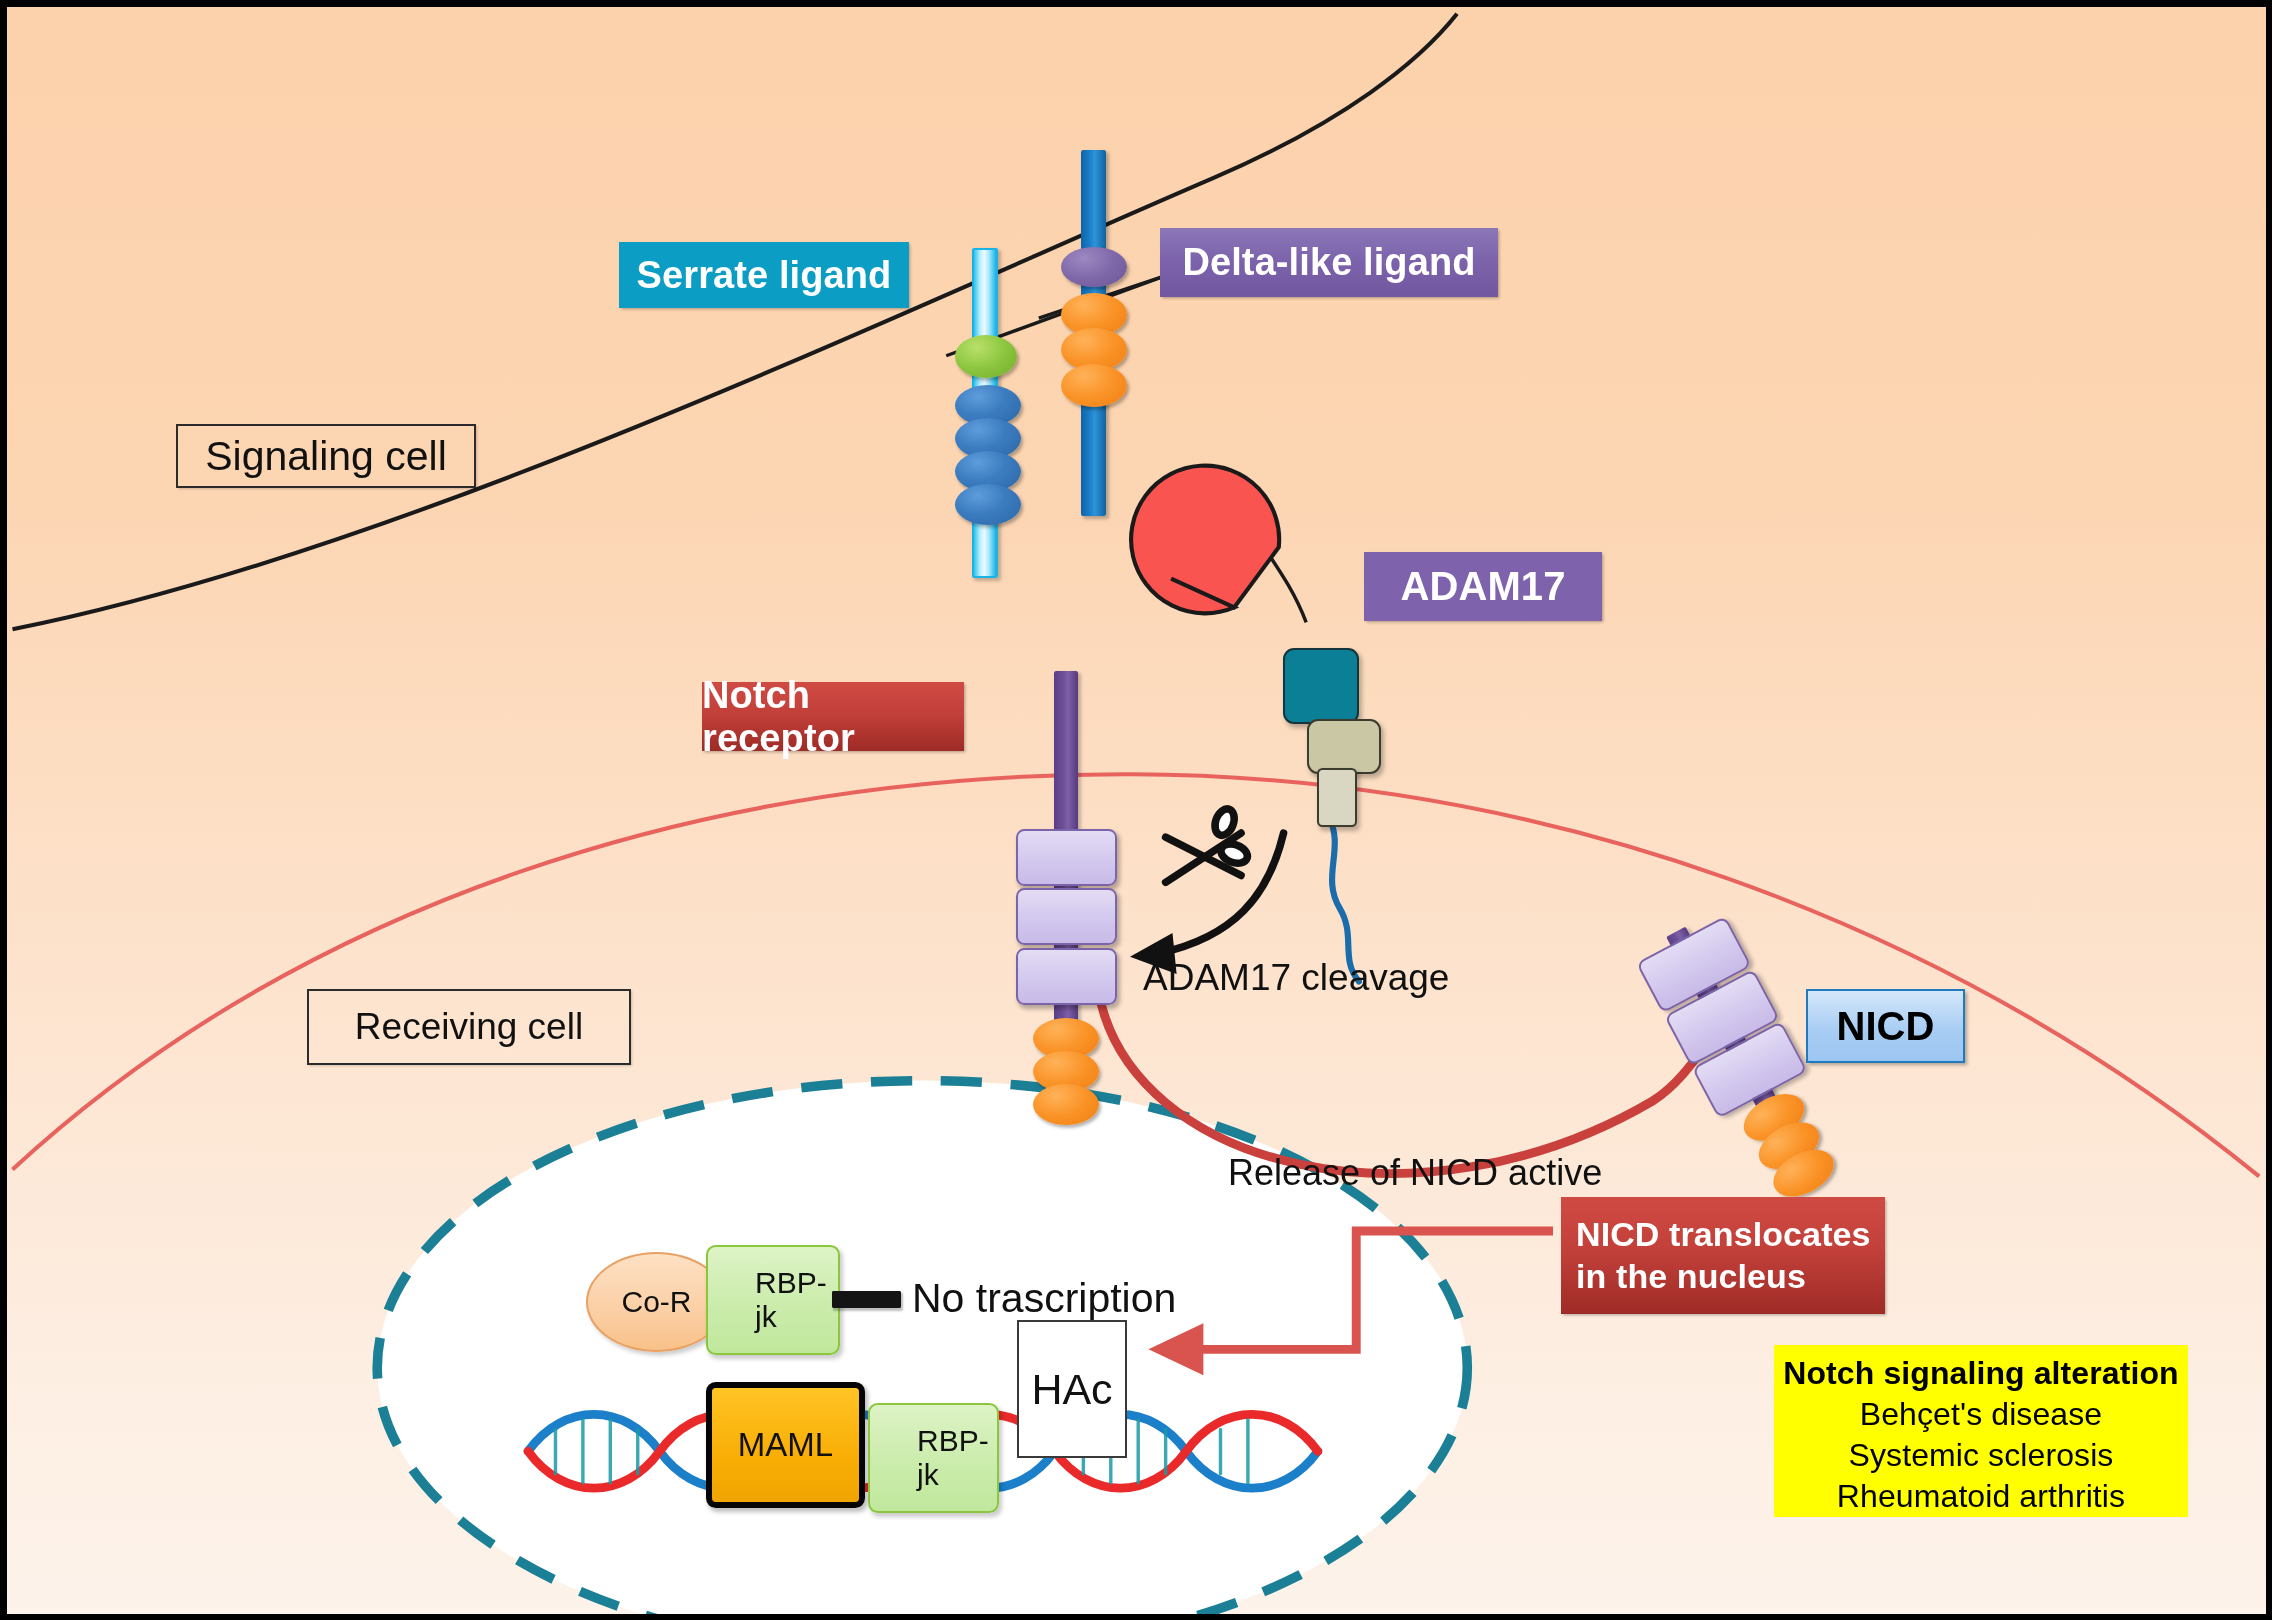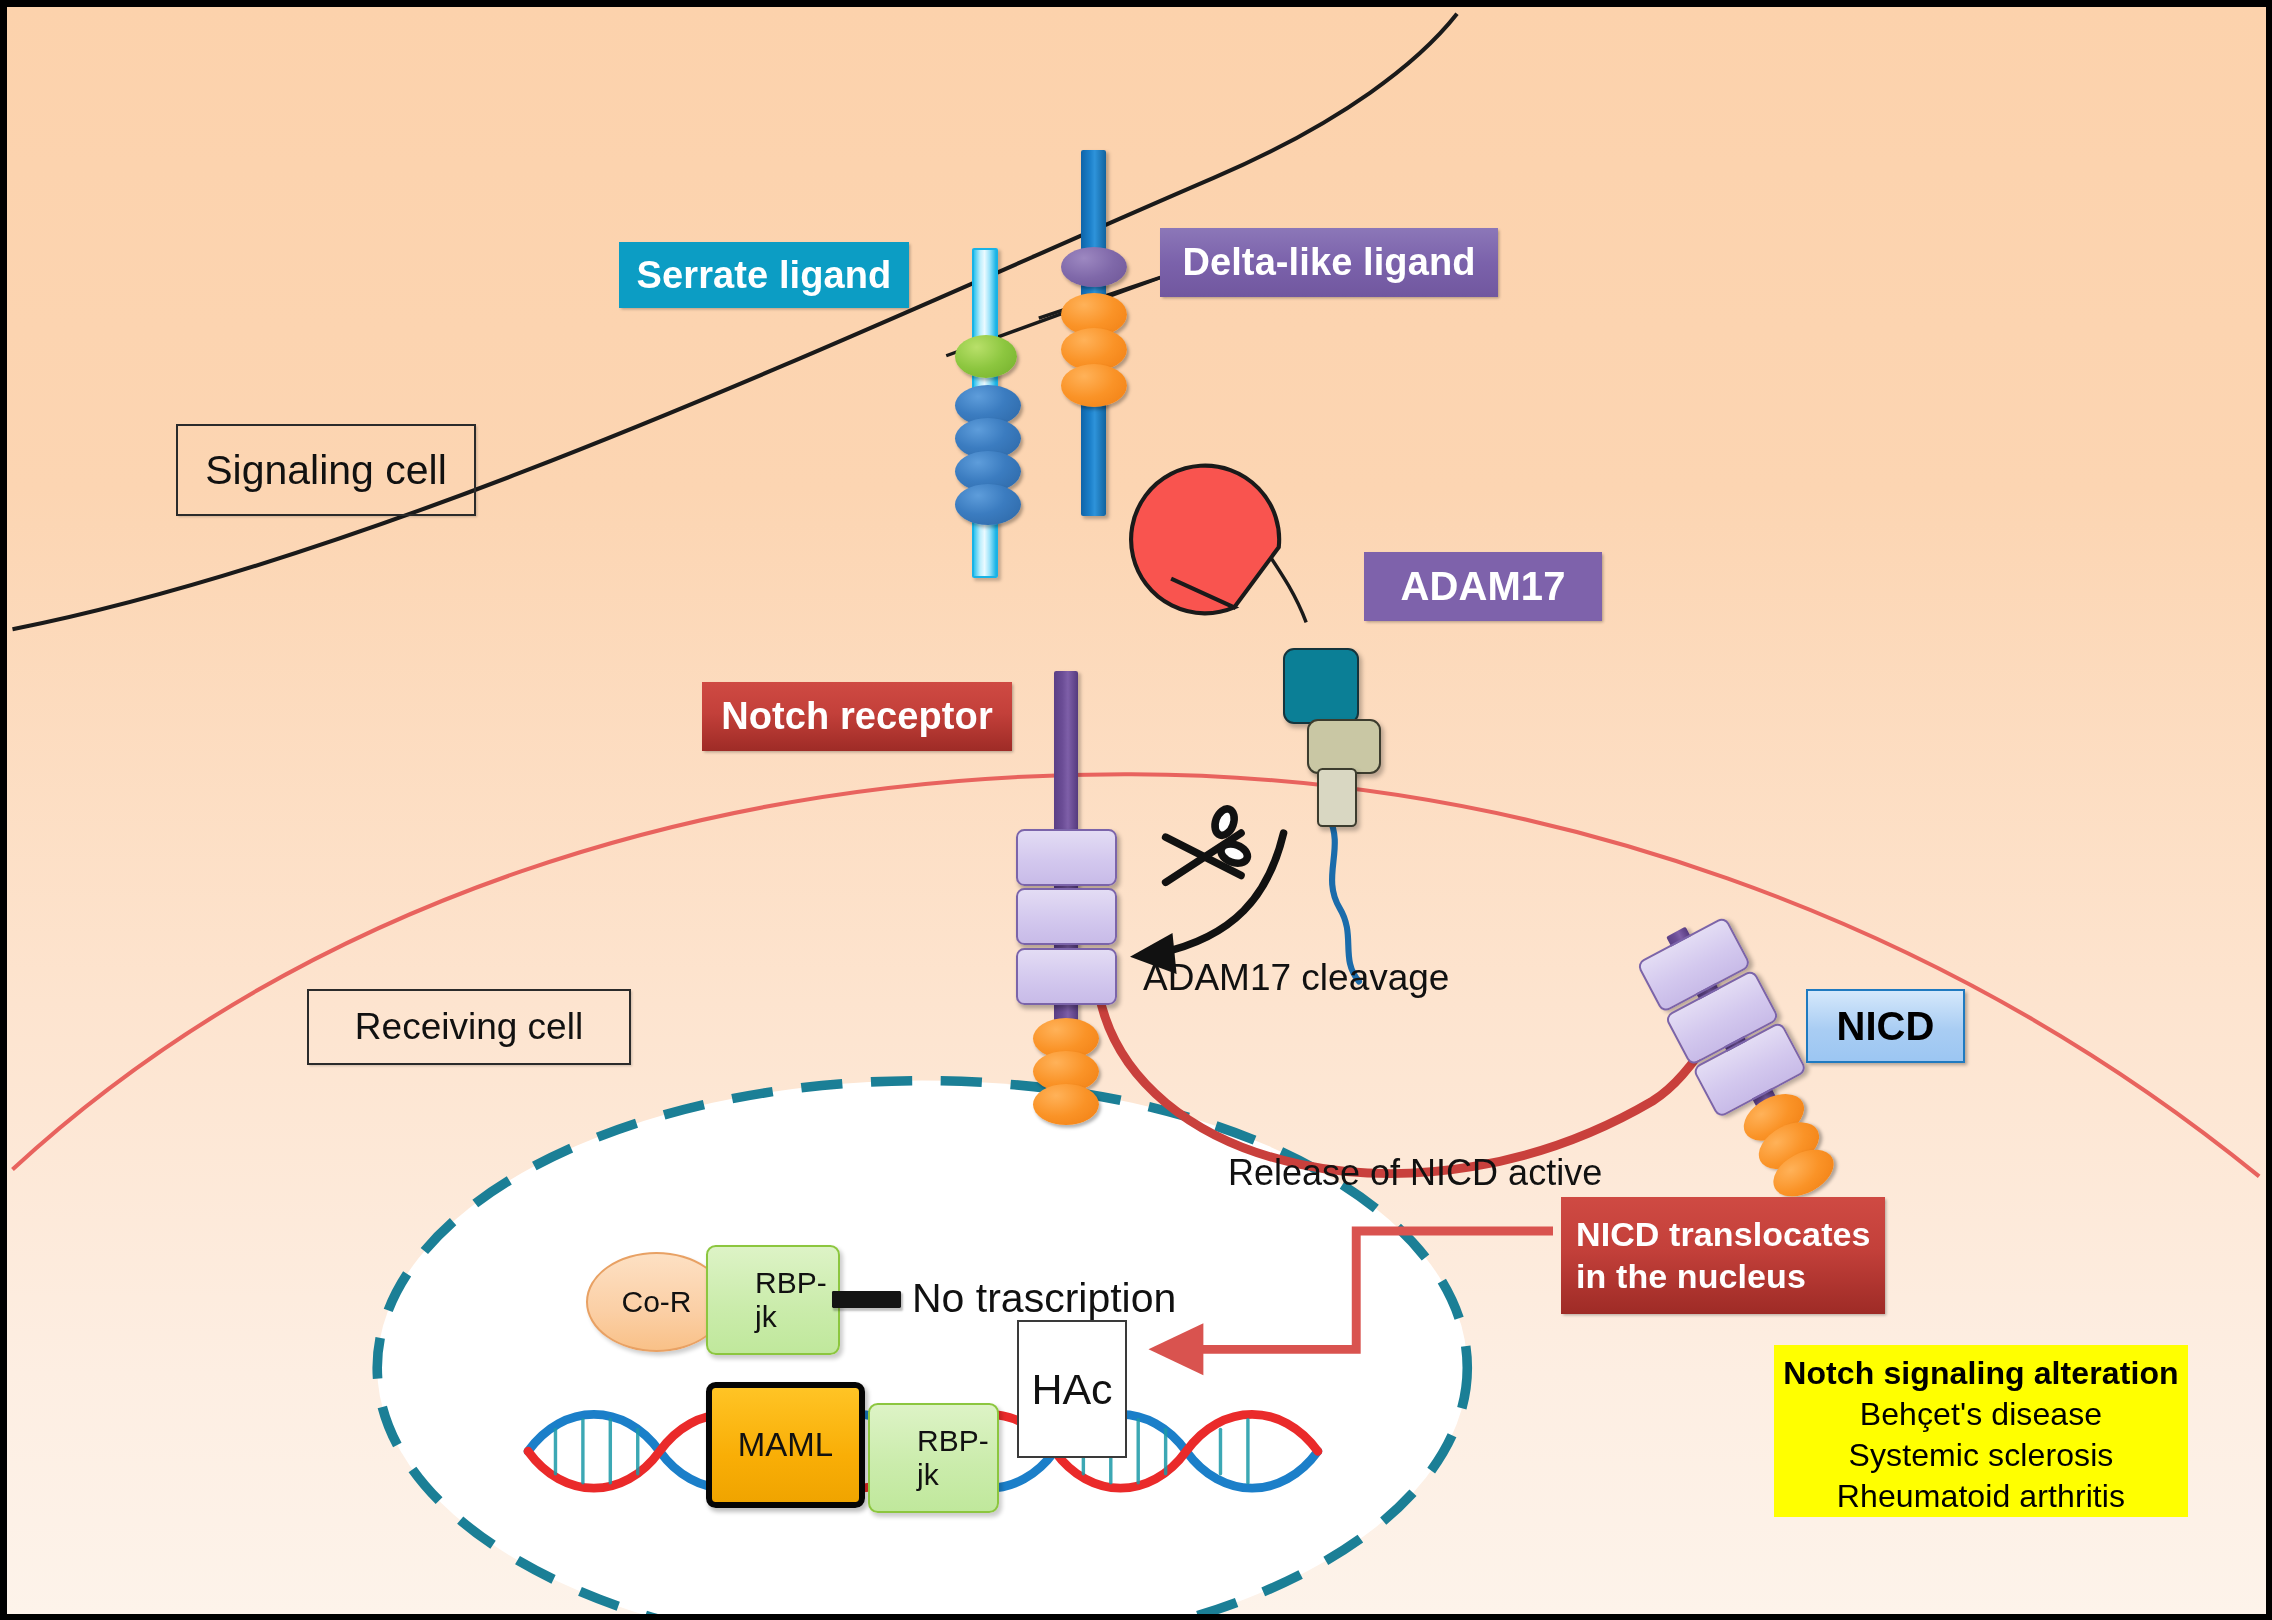--- a/index.html
+++ b/index.html
@@ -191,21 +191,21 @@
         <line x1="1650" y1="2066" x2="1650" y2="2158"></line>
         <line x1="1690" y1="2080" x2="1690" y2="2145"></line>
         <line x1="1770" y1="2080" x2="1770" y2="2145"></line>
         <line x1="1810" y1="2066" x2="1810" y2="2158"></line>
       </g>
     </g>
 
     <path d="M 1790 878 A 108 108 0 1 1 1855 790 L 1790 878 L 1698 836 Z" fill="#f9544f" stroke="#1a1a1a" stroke-width="6"></path>
   </svg>
 
-  <div class="outline-box" style="left:169px;top:417px;width:300px;height:92px;font-size:41px;">
+  <div class="outline-box" style="left:169px;top:417px;width:300px;height:64px;font-size:41px;">
     <span>Signaling cell</span>
   </div>
 
   <div class="outline-box" style="left:300px;top:982px;width:324px;height:76px;font-size:37px;">
     <span>Receiving cell</span>
   </div>
 
   <div class="chip chip-teal" style="left:612px;top:235px;width:290px;height:66px;font-size:38px;">
     <span>Serrate ligand</span>
   </div>
@@ -218,21 +218,21 @@
 
   <div class="chip chip-purple" style="left:1153px;top:221px;width:338px;height:69px;font-size:38px;">
     <span>Delta-like ligand</span>
   </div>
   <div class="stalk-delta" style="left:1074px;top:143px;width:25px;height:366px;"></div>
   <div class="bead bead-purple" style="left:1054px;top:240px;width:66px;height:40px;"></div>
   <div class="bead bead-orange" style="left:1054px;top:286px;width:66px;height:43px;"></div>
   <div class="bead bead-orange" style="left:1054px;top:321px;width:66px;height:43px;"></div>
   <div class="bead bead-orange" style="left:1054px;top:357px;width:66px;height:43px;"></div>
 
-  <div class="chip chip-red" style="left:695px;top:675px;width:310px;height:69px;font-size:38px;">
+  <div class="chip chip-red" style="left:695px;top:675px;width:262px;height:69px;font-size:38px;">
     <span>Notch receptor</span>
   </div>
   <div class="stalk-notch" style="left:1047px;top:664px;width:23.5px;height:428px;"></div>
   <div class="notch-box" style="left:1009px;top:822px;width:101px;height:57px;"></div>
   <div class="notch-box" style="left:1009px;top:881px;width:101px;height:57px;"></div>
   <div class="notch-box" style="left:1009px;top:941px;width:101px;height:57px;"></div>
   <div class="bead bead-orange" style="left:1026px;top:1011px;width:66px;height:41px;"></div>
   <div class="bead bead-orange" style="left:1026px;top:1044px;width:66px;height:41px;"></div>
   <div class="bead bead-orange" style="left:1026px;top:1077px;width:66px;height:41px;"></div>
 

